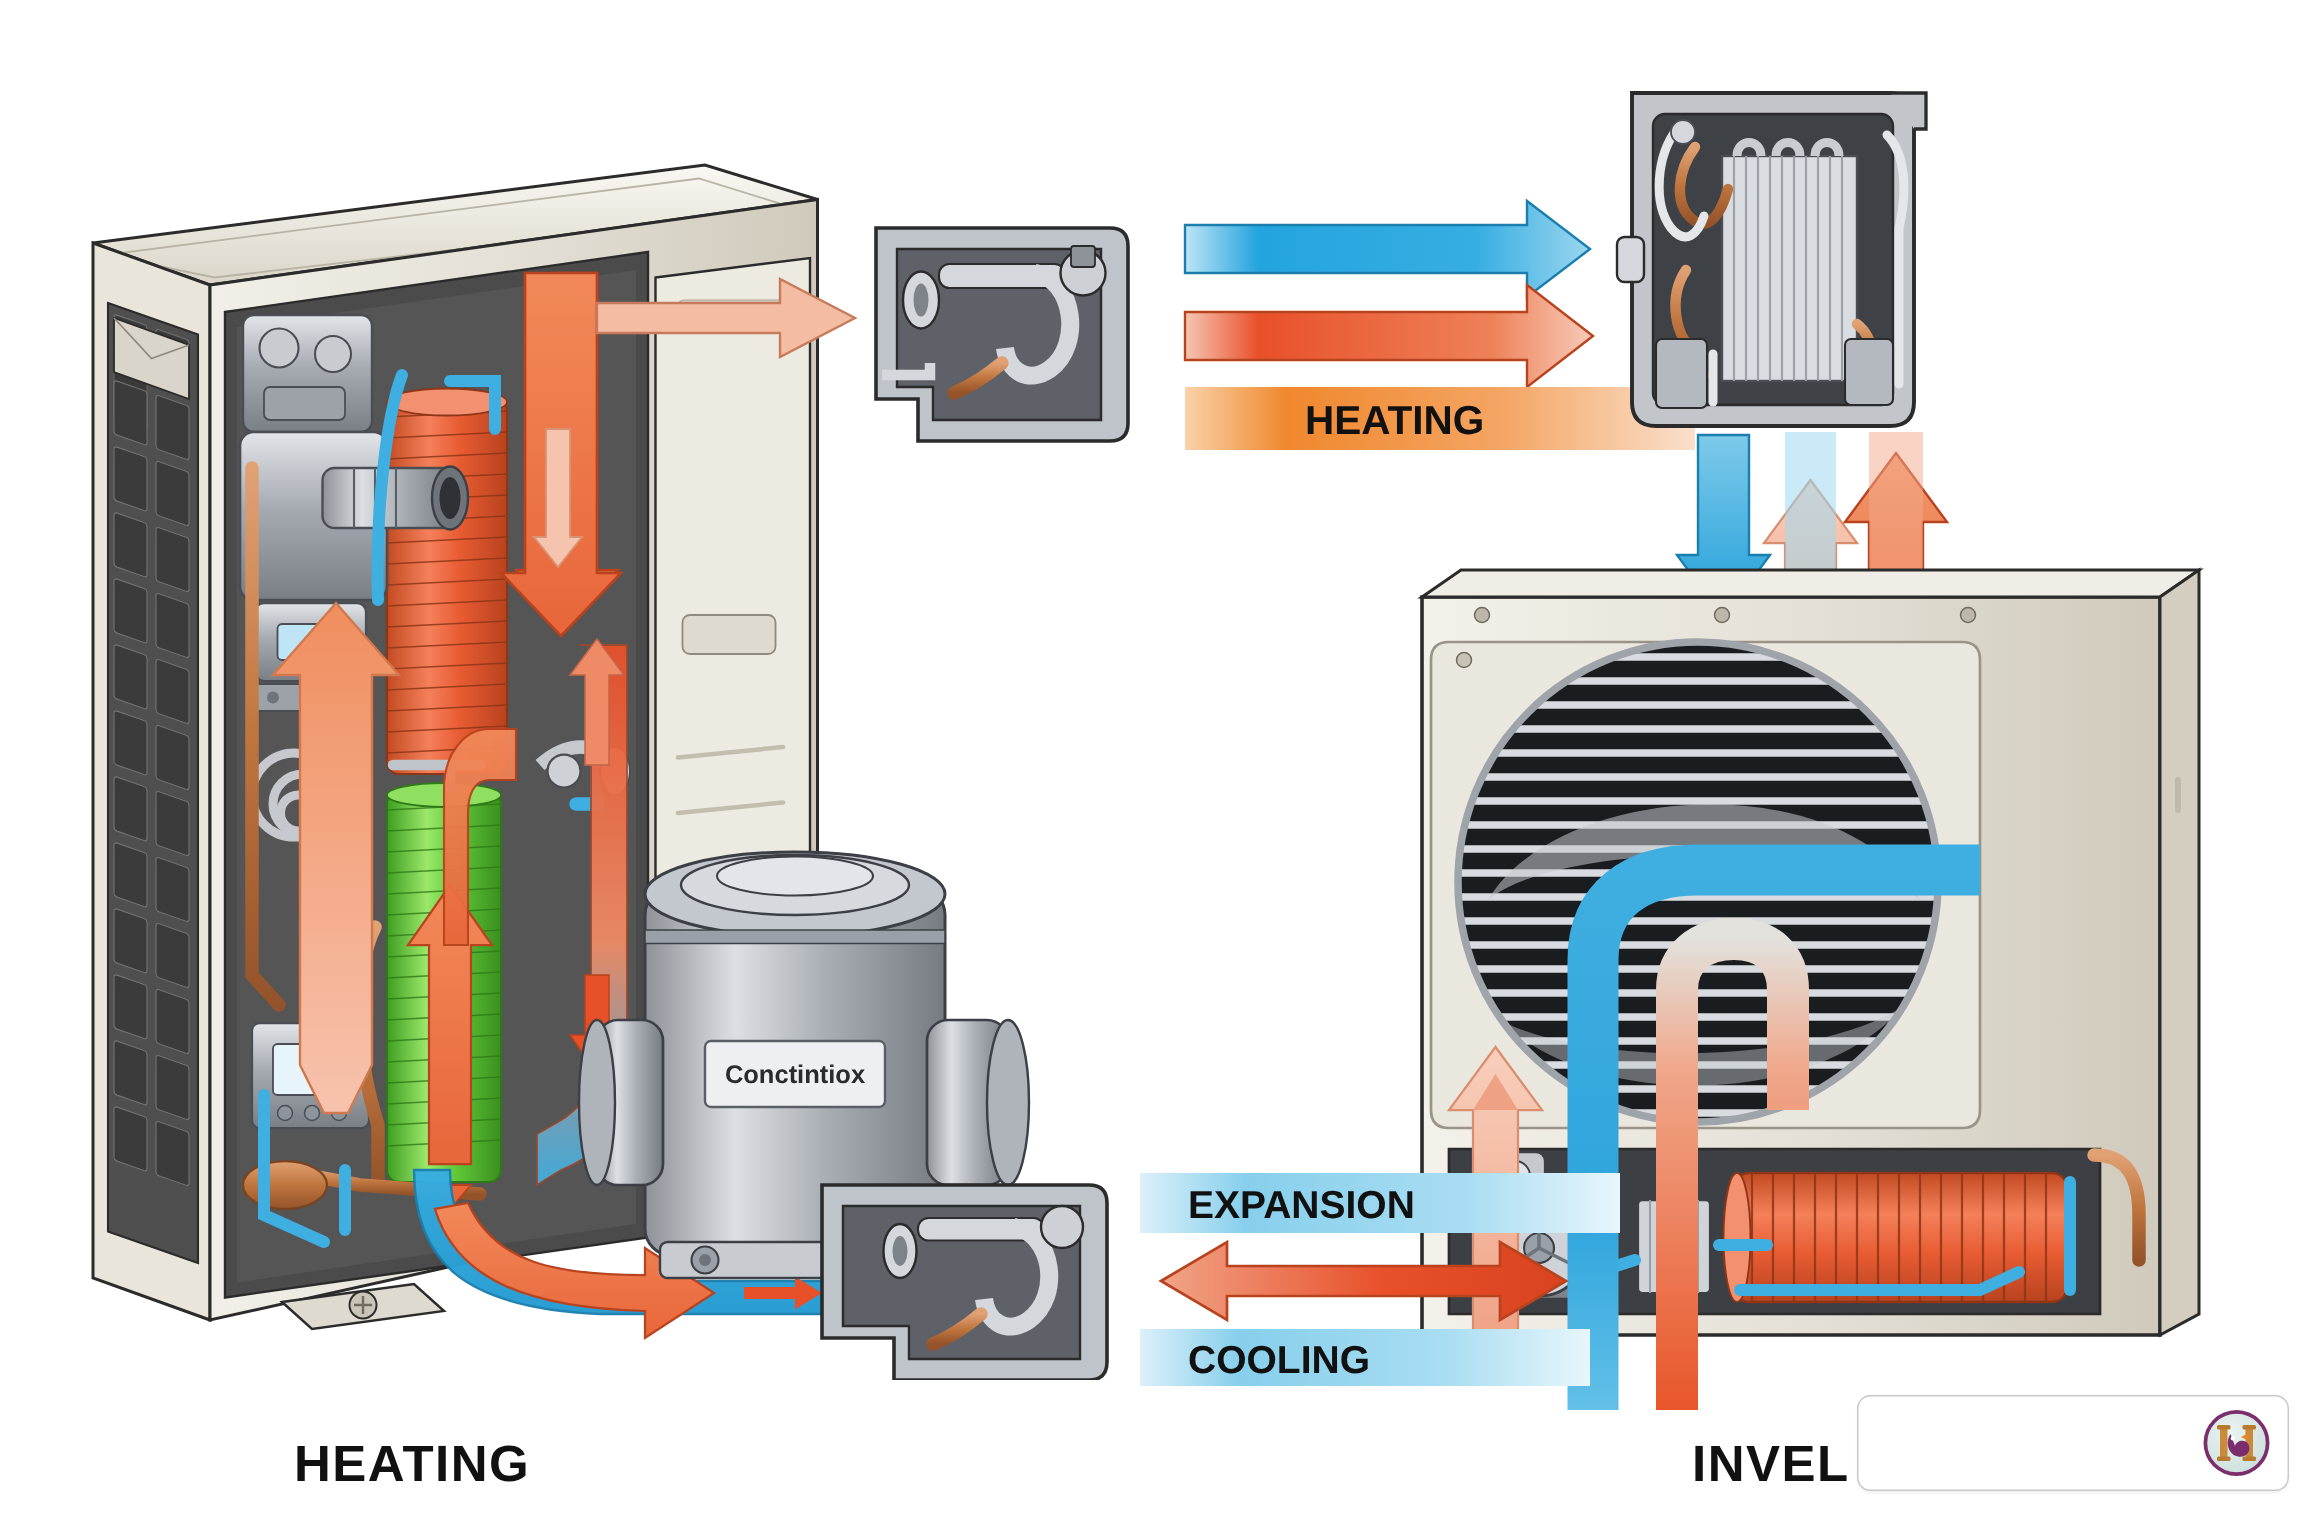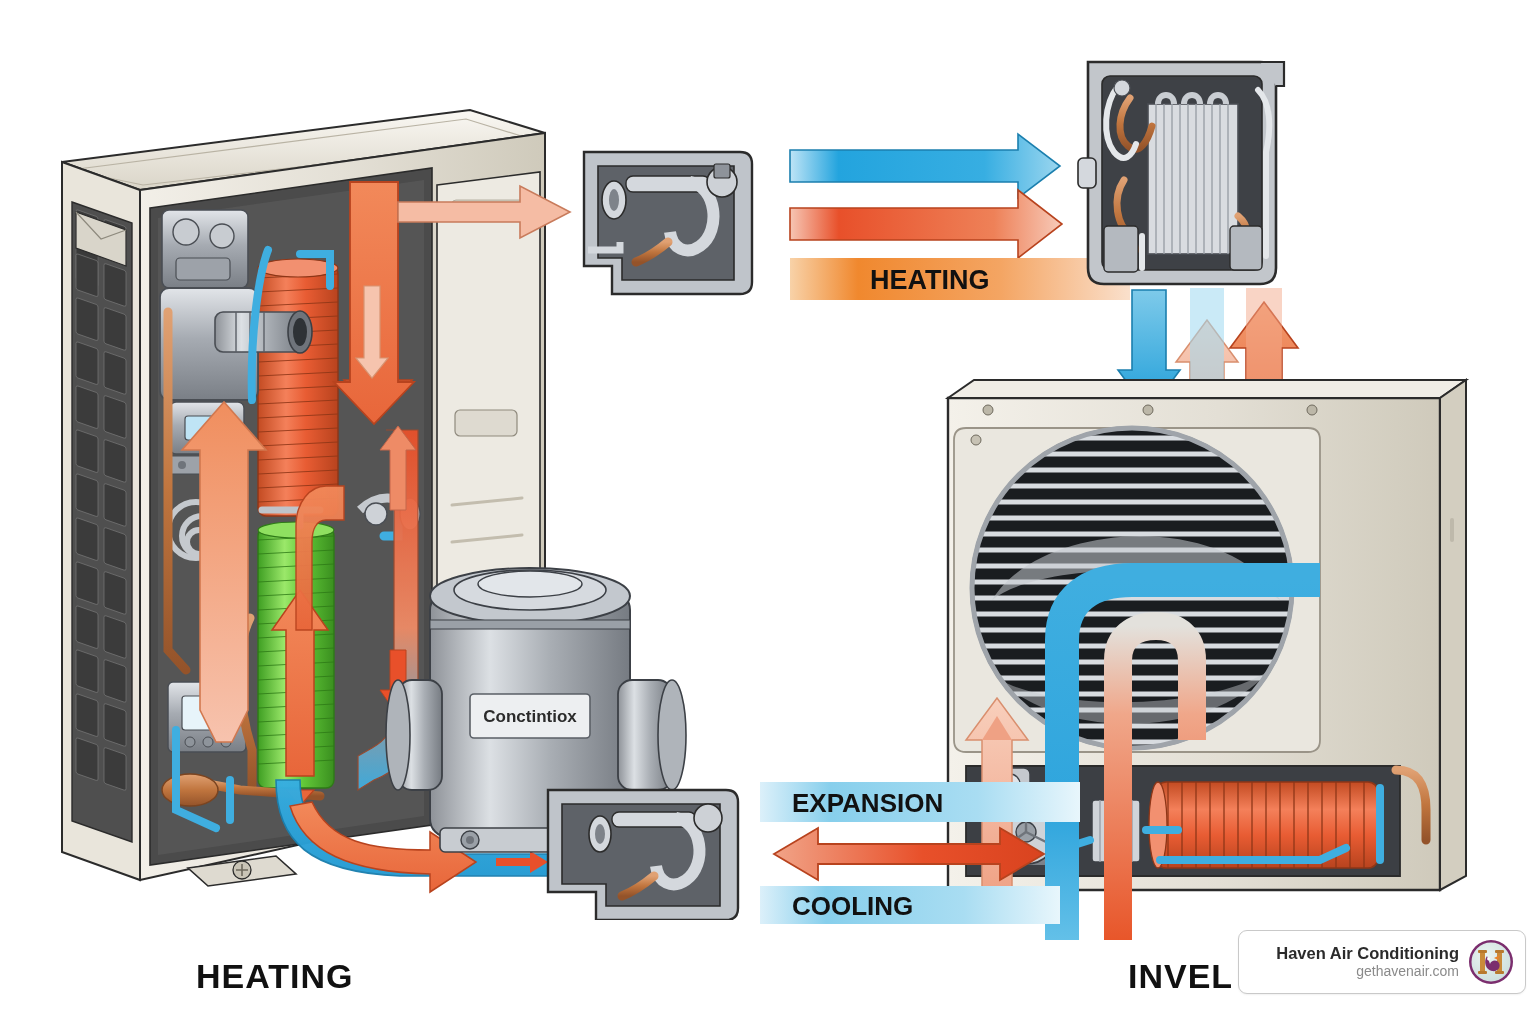--- a/index.html
+++ b/index.html
@@ -637,24 +637,20 @@
   </g>
   <g>
     <rect x="0" y="846" width="300" height="38" fill="url(#bandBluePale)" stroke="none"></rect>
     <text x="32" y="875" font-size="26" class="bandlabel">COOLING</text>
   </g>
 </svg>
 
 <div class="title" style="left:1128px;top:957px;">INVEL</div>
 
 <div id="badge">
-  <div class="txt">
-    <div class="t1">Haven Air Conditioning</div>
-    <div class="t2">gethavenair.com</div>
-  </div>
   <svg class="mark" viewBox="0 0 44 44">
     <defs>
       <radialGradient id="lgBg" cx=".4" cy=".35" r=".8">
         <stop offset="0" stop-color="#EAF4F1"></stop>
             <stop offset="1" stop-color="#C7DBD9"></stop>
       </radialGradient>
     </defs>
     <circle cx="22" cy="22" r="21" fill="url(#lgBg)" stroke="#7B2E6E" stroke-width="3"></circle>
     <rect x="11" y="12" width="5" height="20" rx="1.4" fill="#C98B3A"></rect>
     <rect x="28" y="12" width="5" height="20" rx="1.4" fill="#C98B3A"></rect>

